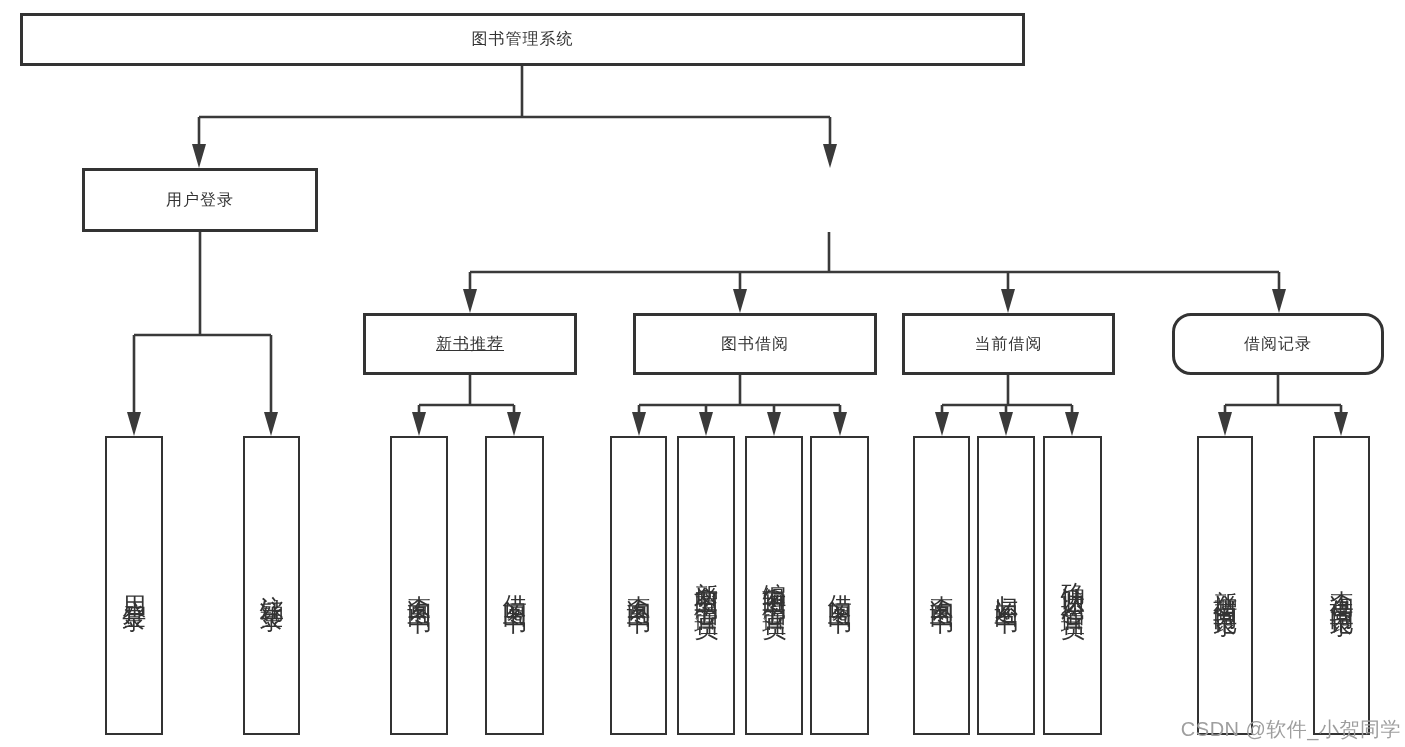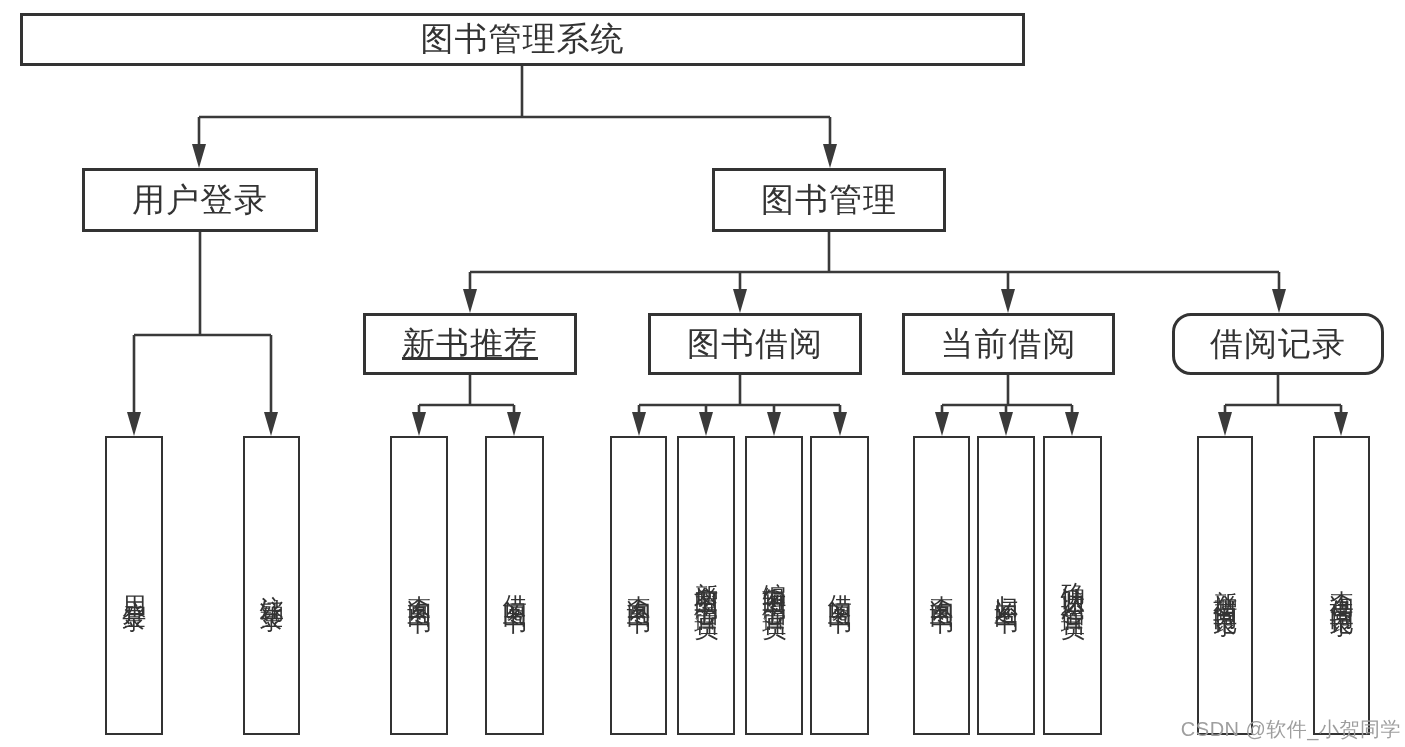--- a/index.html
+++ b/index.html
@@ -13,21 +13,21 @@
   .links { position: absolute; left: 0; top: 0; z-index: 1; }
   .box {
     position: absolute;
     background: #ffffff;
     border: 3px solid #333333;
     box-sizing: border-box;
     display: flex; align-items: center; justify-content: center;
     color: #333333;
     z-index: 2;
   }
-  .hbox { font-size: 33px; letter-spacing: 1px; }
+  .hbox { font-size: 16px; letter-spacing: 1px; }
   .vbox { border-width: 2px; font-size: 24px; }
   .vbox .vtext {
     writing-mode: vertical-rl;
     letter-spacing: 5px;
     line-height: 1.1;
   }
   .watermark {
     position: absolute;
     top: 716px; right: 4px;
     font-size: 20px;
@@ -73,28 +73,25 @@
     </g>
   </svg>
 
   <div class="box hbox" style="left:20px; top:13px; width:1005px; height:53px;">
     <span>图书管理系统</span>
   </div>
 
   <div class="box hbox" style="left:82px; top:168px; width:236px; height:64px;">
     <span>用户登录</span>
   </div>
-  <div class="box hbox" style="left:712px; top:168px; width:234px; height:64px;">
-    <span>图书管理</span>
-  </div>
 
   <div class="box hbox" style="left:363px; top:313px; width:214px; height:62px;text-decoration:underline;">
     <span>新书推荐</span>
   </div>
-  <div class="box hbox" style="left:648px; top:313px; width:214px; height:62px;">
+  <div class="box hbox" style="left:633px; top:313px; width:244px; height:62px;">
     <span>图书借阅</span>
   </div>
   <div class="box hbox" style="left:902px; top:313px; width:213px; height:62px;">
     <span>当前借阅</span>
   </div>
   <div class="box hbox" style="left:1172px; top:313px; width:212px; height:62px;border-radius:19px;">
     <span>借阅记录</span>
   </div>
 
   <div class="box vbox" style="left:105px; top:436px; width:58px; height:299px;">

